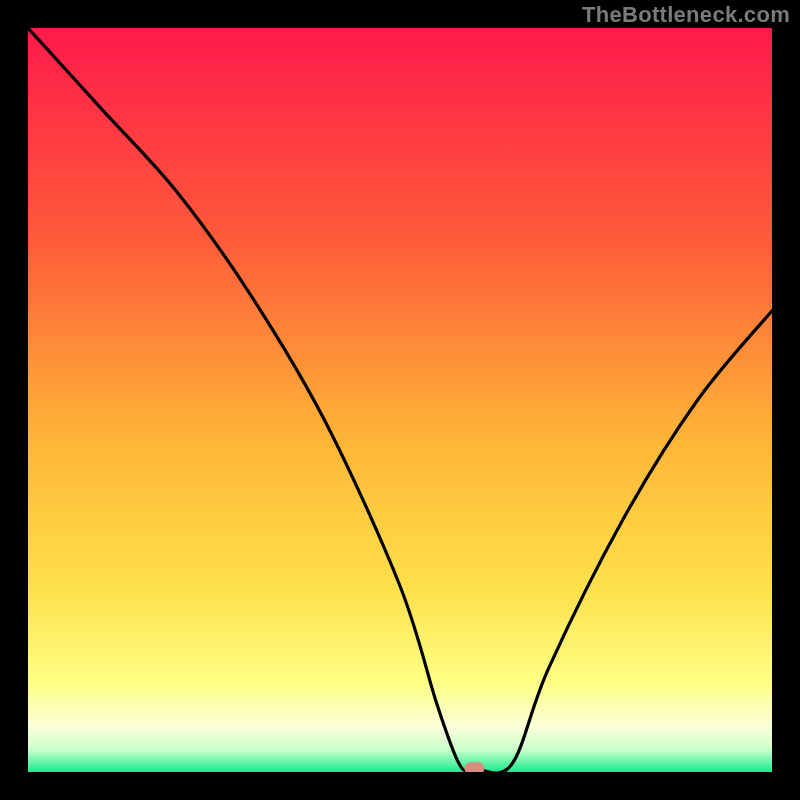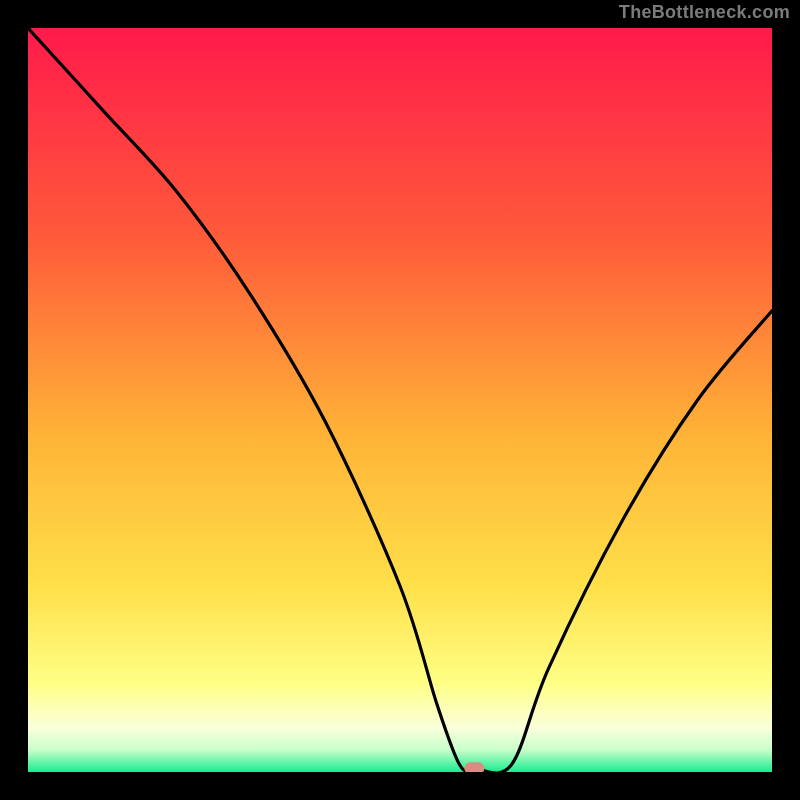--- a/index.html
+++ b/index.html
@@ -16,21 +16,21 @@
     top: 0;
     left: 0;
     width: 800px;
     height: 800px;
     background: #000000;
   }
   .watermark {
     position: absolute;
     top: 2px;
     right: 10px;
-    font-size: 18px;
+    font-size: 22px;
     font-weight: 600;
     color: #7b7b7b;
     letter-spacing: 0.3px;
     user-select: none;
   }
   .plot {
     position: absolute;
     left: 28px;
     top: 28px;
     width: 744px;

